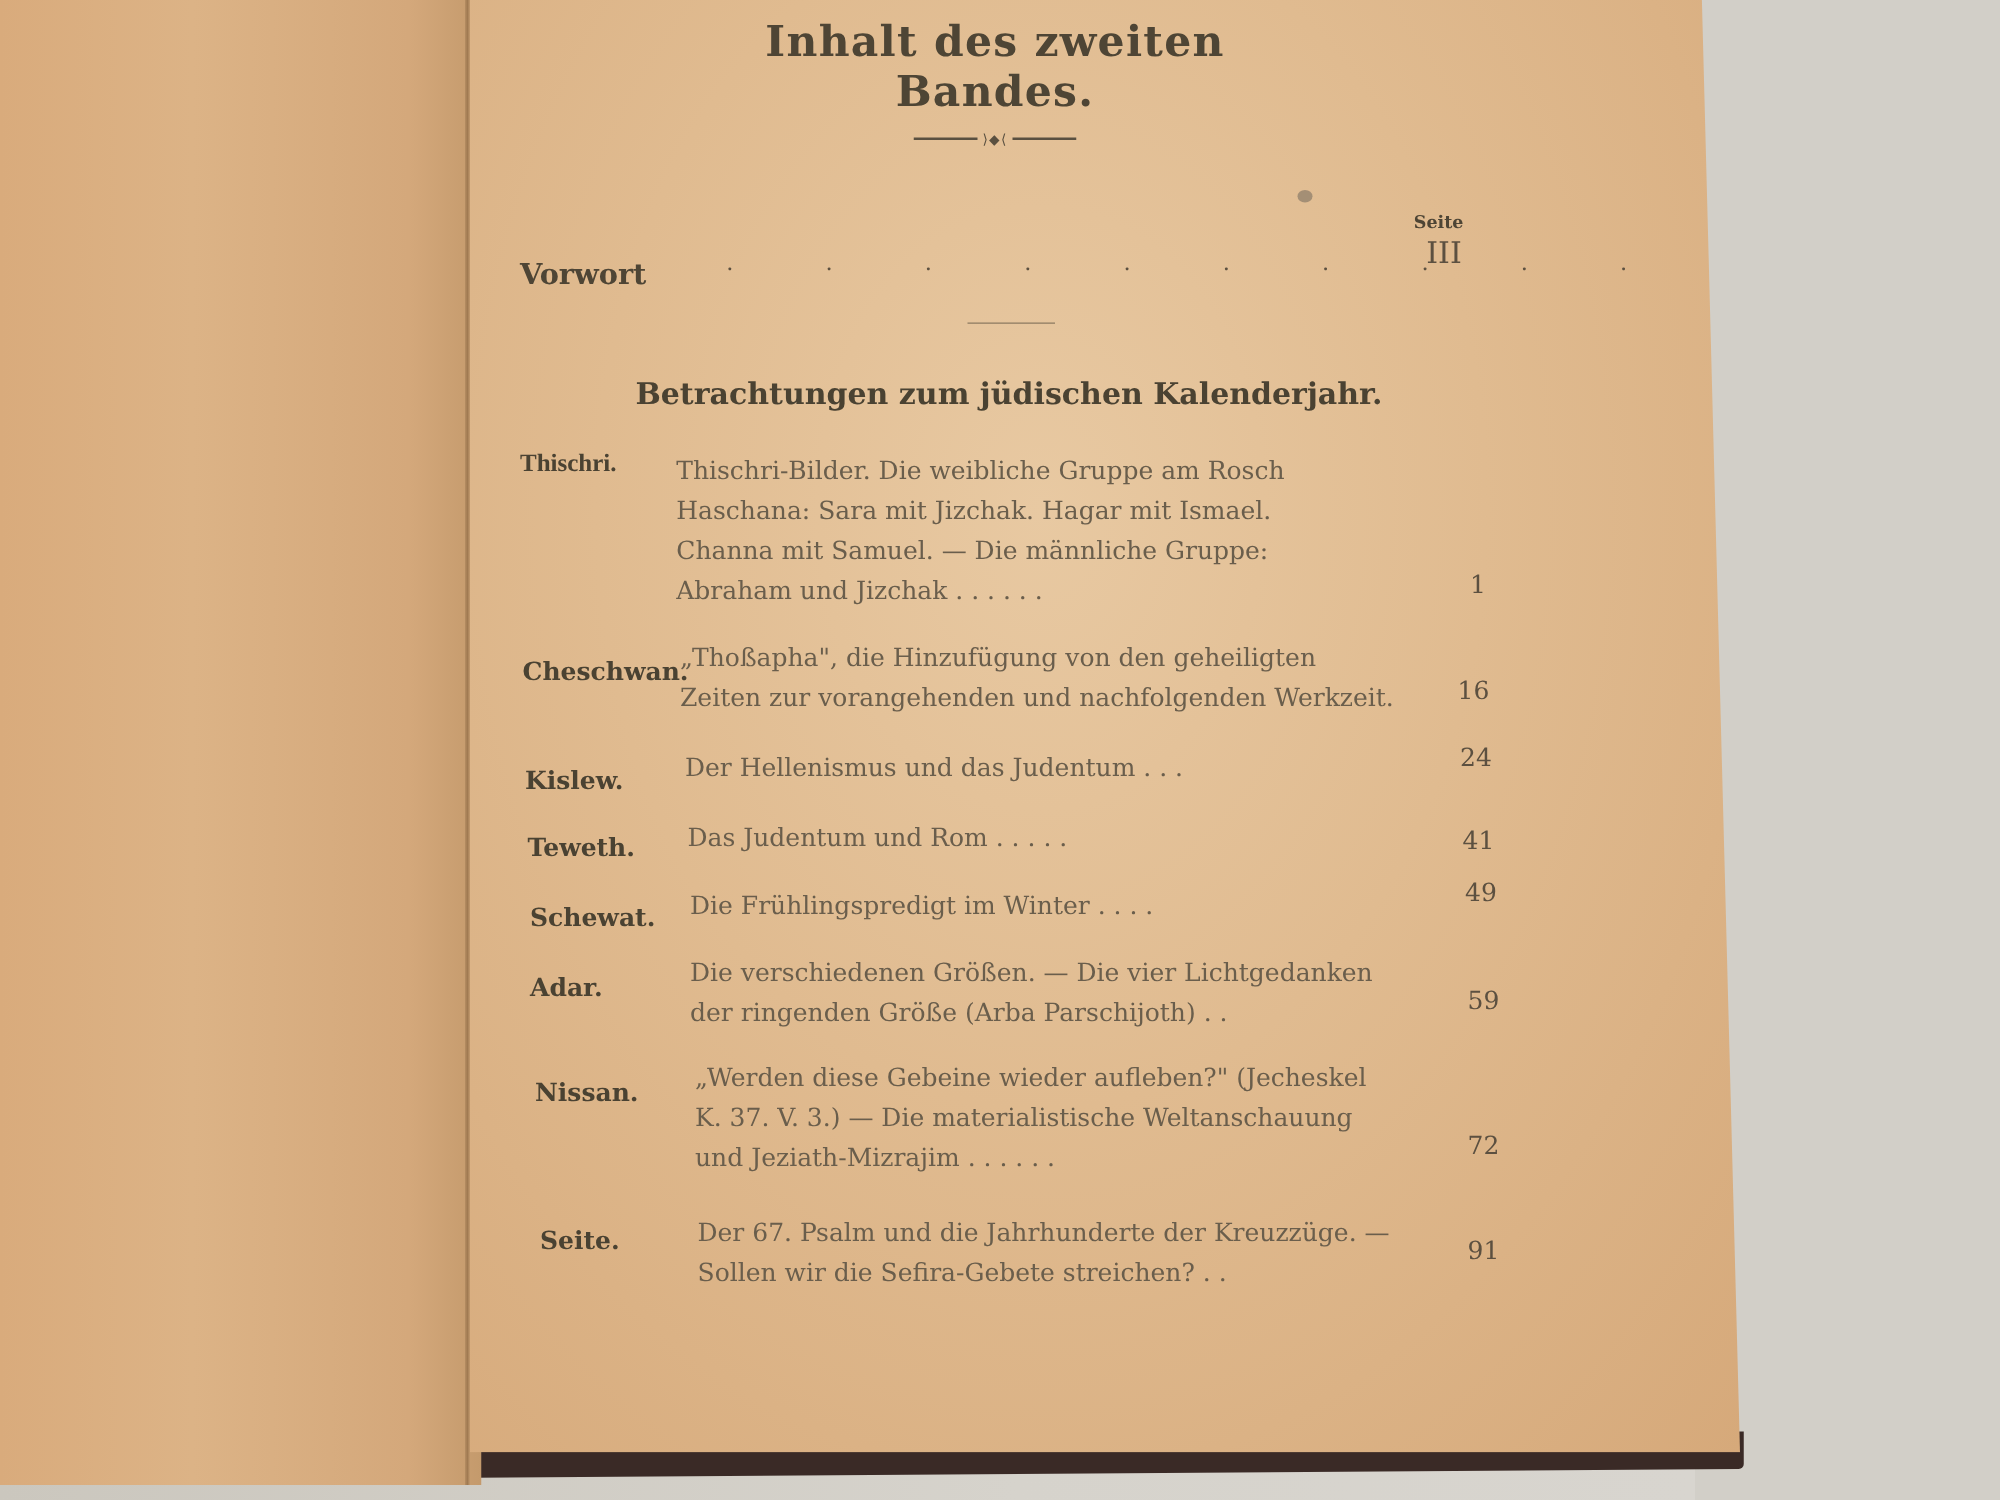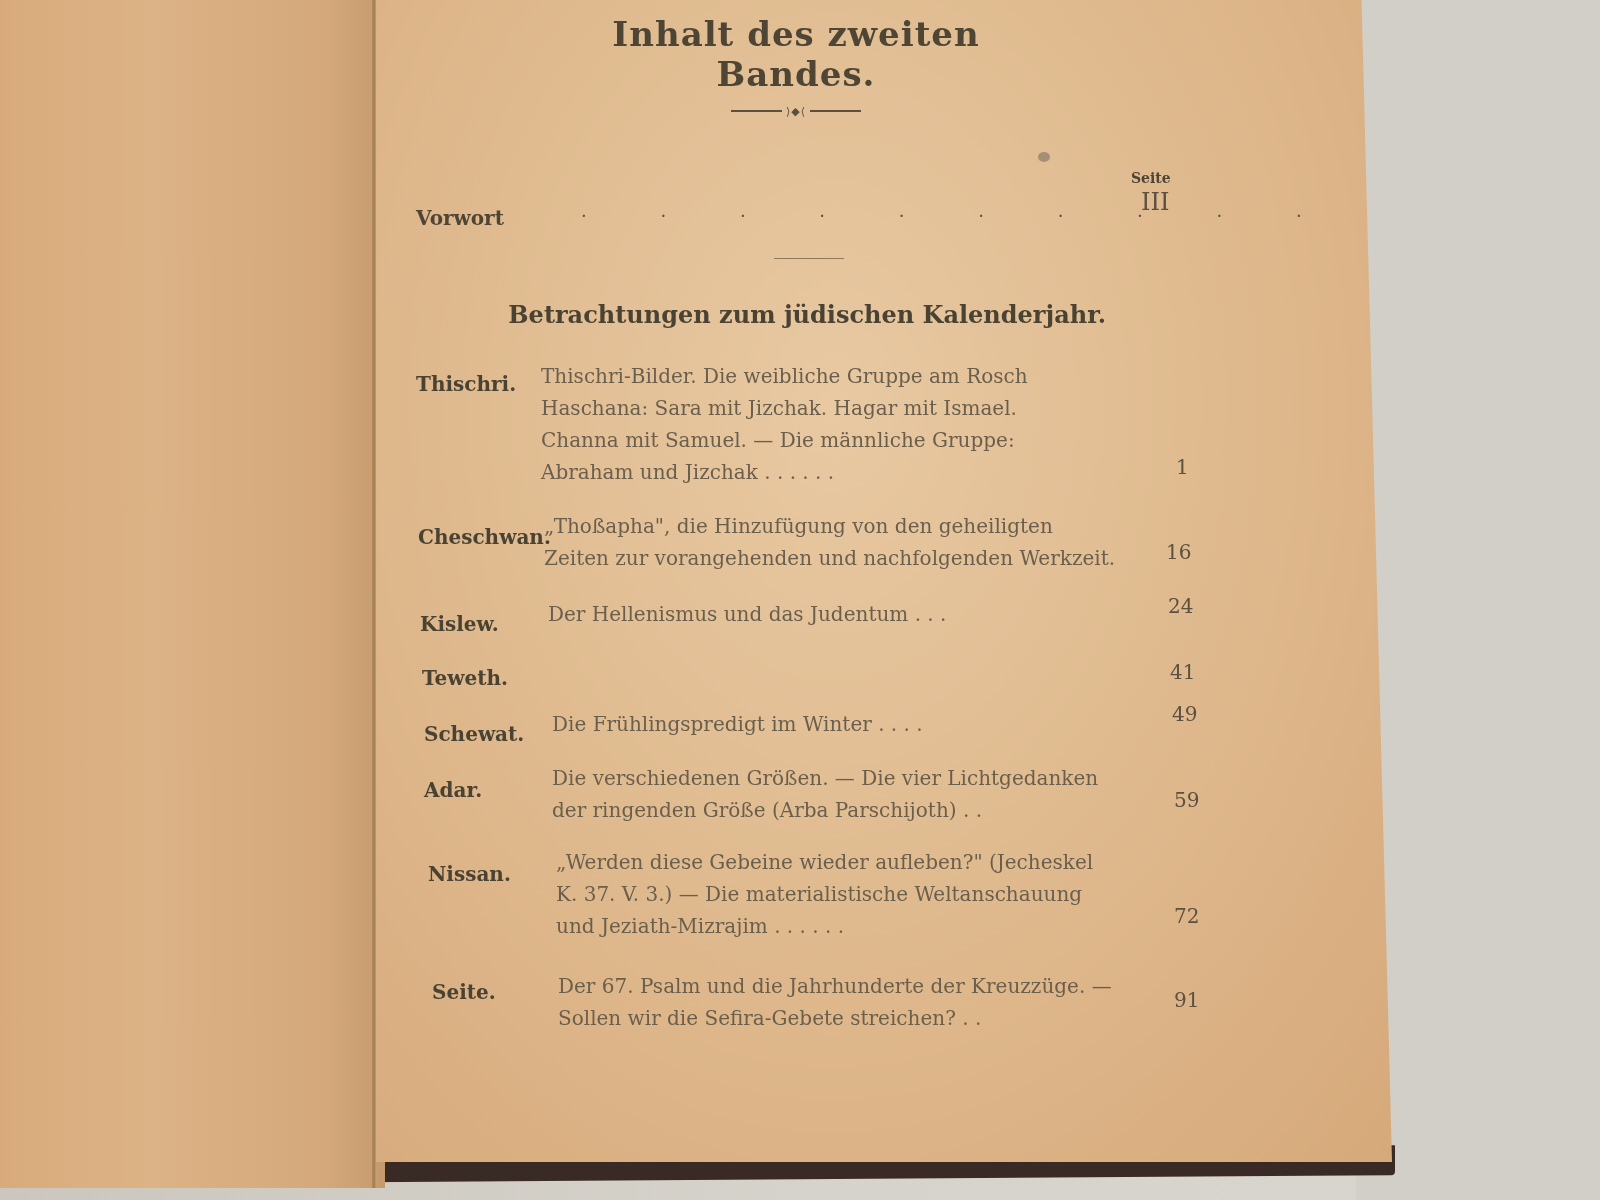--- a/index.html
+++ b/index.html
@@ -100,21 +100,21 @@
       left: 755px;
       top: 170px;
       font-size: 14px;
       color: #4e4535;
       font-weight: bold;
     }
     .vorwort-label {
       position: absolute;
       left: 40px;
       top: 206px;
-      font-size: 20px;
+      font-size: 23px;
       font-weight: bold;
       color: #4e4535;
     }
     .dots {
       position: absolute;
       letter-spacing: 34px;
       font-size: 18px;
       color: #5c5040;
     }
     .page-num {
@@ -188,37 +188,38 @@
     <div class="seite">Seite</div>
 
     <div class="vorwort-label">Vorwort</div>
     <div class="dots" style="left:205px; top:200px;">. . . . . . . . . .</div>
     <div class="page-num" style="left:765px; top:188px; font-size:24px;text-align:right;">III</div>
 
     <div class="divider"></div>
 
     <div class="section-heading">Betrachtungen zum jüdischen Kalenderjahr.</div>
 
-    <div class="month" style="left:40px; top:372px;">Thischri.</div>
+    <div class="month" style="left:40px; top:360px;font-family:Liberation Serif, serif;">Thischri.</div>
     <div class="desc" style="left:165px; top:360px;">Thischri-Bilder. Die weibliche Gruppe am Rosch
 Haschana: Sara mit Jizchak. Hagar mit Ismael.
 Channa mit Samuel. — Die männliche Gruppe:
 Abraham und Jizchak . . . . . .</div>
     <div class="page-num" style="left:800px; top:455px;">1</div>
 
     <div class="month" style="left:42px; top:525px;">Cheschwan.</div>
     <div class="desc" style="left:168px; top:510px;">„Thoßapha", die Hinzufügung von den geheiligten
 Zeiten zur vorangehenden und nachfolgenden Werkzeit.</div>
     <div class="page-num" style="left:790px; top:540px;">16</div>
 
     <div class="month" style="left:44px; top:612px;">Kislew.</div>
     <div class="desc" style="left:172px; top:598px;">Der Hellenismus und das Judentum . . .</div>
     <div class="page-num" style="left:792px; top:594px;">24</div>
 
     <div class="month" style="left:46px; top:666px;">Teweth.</div>
+    <div class="desc" style="left:174px; top:654px;">Das Judentum und Rom . . . . .</div>
     <div class="page-num" style="left:794px; top:648px;margin-top:12px;">41</div>
 
     <div class="month" style="left:48px; top:722px;">Schewat.</div>
     <div class="desc" style="left:176px; top:708px;">Die Frühlingspredigt im Winter . . . .</div>
     <div class="page-num" style="left:796px; top:702px;">49</div>
 
     <div class="month" style="left:48px; top:778px;">Adar.</div>
     <div class="desc" style="left:176px; top:762px;">Die verschiedenen Größen. — Die vier Lichtgedanken
 der ringenden Größe (Arba Parschijoth) . .</div>
     <div class="page-num" style="left:798px; top:788px;">59</div>

